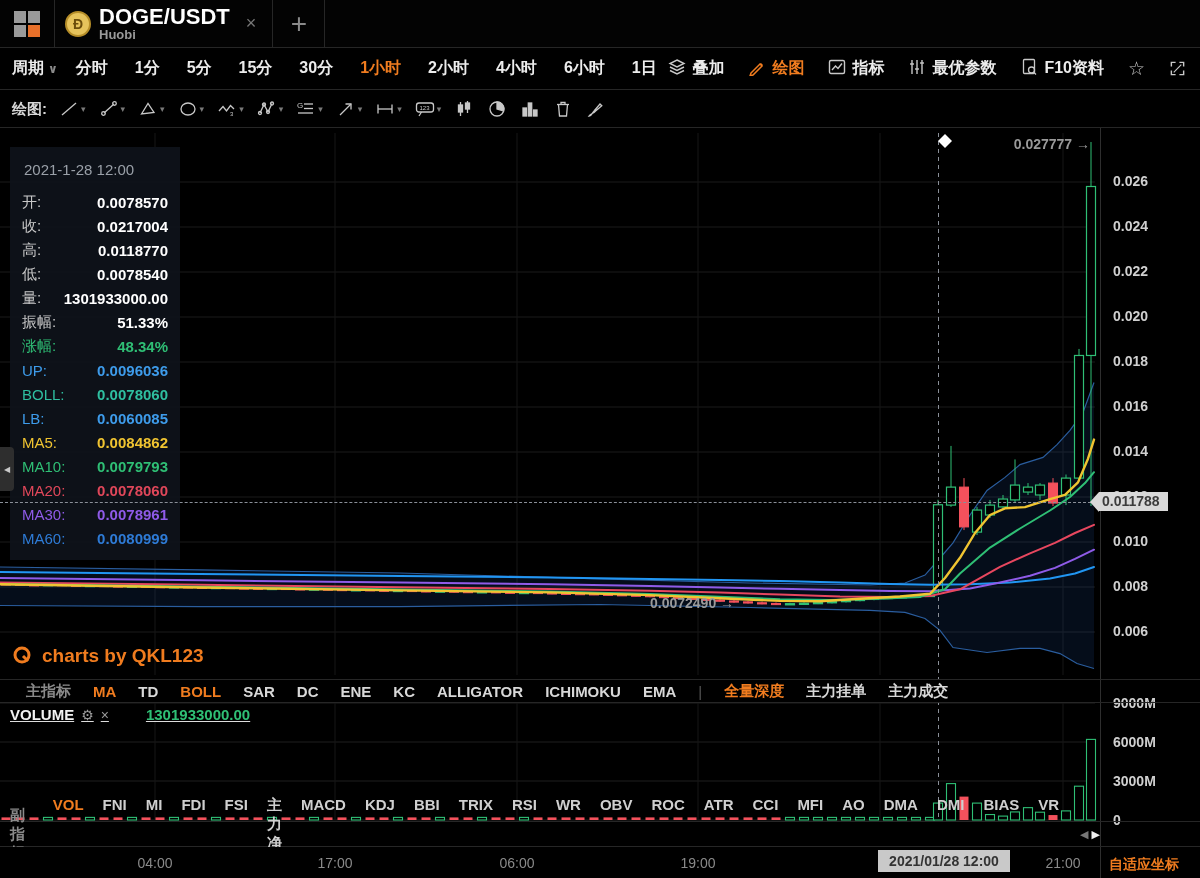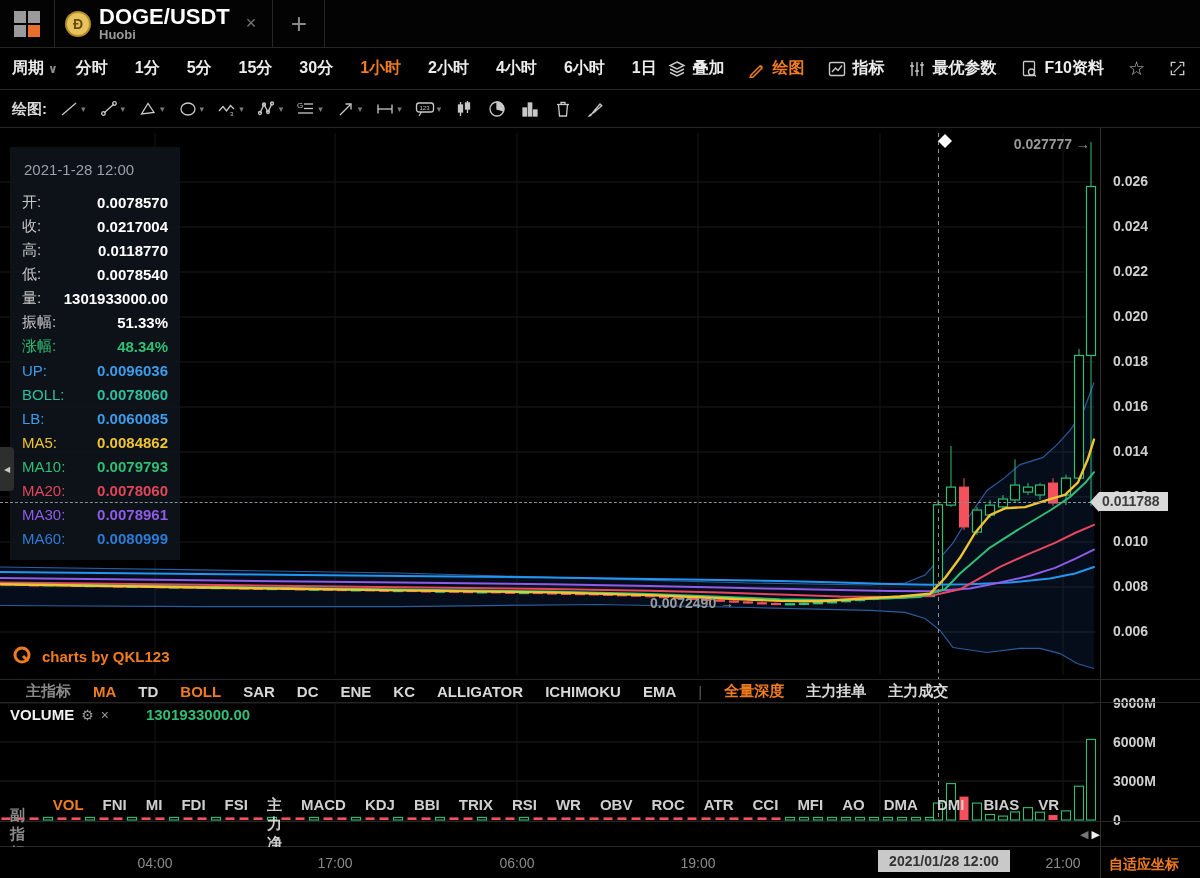--- a/index.html
+++ b/index.html
@@ -24,21 +24,21 @@
           color:#8a8a8a;font-size:28px;font-weight:400;cursor:pointer;}
   
   .toolbar{position:absolute;top:48px;left:0;width:1200px;height:42px;display:flex;align-items:center;
            border-bottom:1px solid #262626;font-size:16px;font-weight:700;color:#ececec;background:#000;}
   .ptitle{margin:0 4px 0 12px;}
   .pcaret{color:#8a8a8a;font-size:12px;margin-right:18px;}
   .periods{display:flex;gap:27px;align-items:center;}
   .ptab{cursor:pointer;}
   .ptab.active{color:#f07c1f;}
   .tb-actions{margin-left:auto;display:flex;align-items:center;gap:24px;padding-right:14px;}
-  .tb-act{display:flex;align-items:center;gap:6px;cursor:pointer;}
+  .tb-act{display:flex;align-items:flex-start;gap:6px;cursor:pointer;}
   .tb-act svg{display:block;}
   .tb-act.active{color:#f07c1f;}
   .tb-star{font-size:19px;color:#c8c8c8;font-weight:400;cursor:pointer;}
   
   .drawbar{position:absolute;top:91px;left:0;width:1200px;height:37px;display:flex;align-items:center;
            border-bottom:1px solid #262626;background:#000;}
   .dlabel{font-size:15px;font-weight:700;color:#d8d8d8;margin:0 10px 0 12px;}
   .dtools{display:flex;align-items:center;gap:9px;}
   .dtool{display:flex;align-items:center;gap:2px;cursor:pointer;padding:2px;}
   .dtool .dcaret{color:#7a7a7a;font-size:9px;}
@@ -58,36 +58,36 @@
   .c-blue2{color:#2e7bd6 !important;}
   
   .collapse{position:absolute;left:0;top:447px;width:14px;height:44px;background:#2e2e2e;z-index:6;
             border-radius:0 4px 4px 0;display:flex;align-items:center;justify-content:center;
             color:#c8c8c8;font-size:8px;cursor:pointer;}
   
   .anno{position:absolute;z-index:4;color:#9a9a9a;font-size:14px;font-weight:700;}
   .anno-high{left:990px;top:136px;width:100px;text-align:right;}
   .anno-low{left:650px;top:595px;}
   .watermark{position:absolute;left:12px;top:645px;z-index:4;display:flex;align-items:center;gap:8px;
-             color:#f07c1f;font-size:15px;font-weight:700;cursor:pointer;}
+             color:#f07c1f;font-size:19px;font-weight:700;cursor:pointer;}
   
   .cross-h{position:absolute;left:0;top:502px;width:1096px;border-top:1px dashed #8a8f98;z-index:6;}
   .price-tag{position:absolute;left:1099px;top:492px;z-index:7;background:#d9d9d9;color:#3c3c3c;
              font-size:14px;font-weight:700;padding:1px 8px 2px 3px;}
   .price-tag::before{content:"";position:absolute;left:-9px;top:0;width:0;height:0;
              border-right:9px solid #d9d9d9;border-top:10px solid transparent;border-bottom:10px solid transparent;}
   
   .mtabs{position:absolute;left:0;top:680px;width:1100px;height:22px;z-index:4;background:#000;
          display:flex;align-items:center;gap:22px;padding-left:26px;font-size:15px;font-weight:700;color:#d8d8d8;}
   .mtabs .muted{color:#8a8a8a;}
   .mtabs .sep{color:#555;font-weight:400;}
   .tab{cursor:pointer;}
   .tab.active{color:#f07c1f;}
   .volrow{position:absolute;left:10px;top:706px;z-index:4;display:flex;align-items:center;gap:7px;
-          font-size:15px;font-weight:700;}
+          font-size:15px;font-weight:700;text-decoration:underline;}
   .volrow .vtitle{color:#f2f2f2;}
   .volrow .gear,.volrow .vclose{color:#9a9a9a;font-size:14px;cursor:pointer;font-weight:400;}
   .volrow .vval{color:#2fbf75;margin-left:30px;}
   .stabs{position:absolute;left:0;top:822px;width:1100px;height:24px;z-index:4;background:#000;
          display:flex;align-items:center;gap:19px;padding-left:10px;font-size:15px;font-weight:700;color:#cfcfcf;}
   .stabs .muted{color:#8a8a8a;}
   .arrows{display:flex;gap:3px;margin-left:2px;font-size:11px;}
   .arrows .al{color:#777;cursor:pointer;} .arrows .ar{color:#eee;cursor:pointer;}
   
   .taxis{position:absolute;left:0;top:847px;width:1100px;height:31px;z-index:4;background:#000;}

